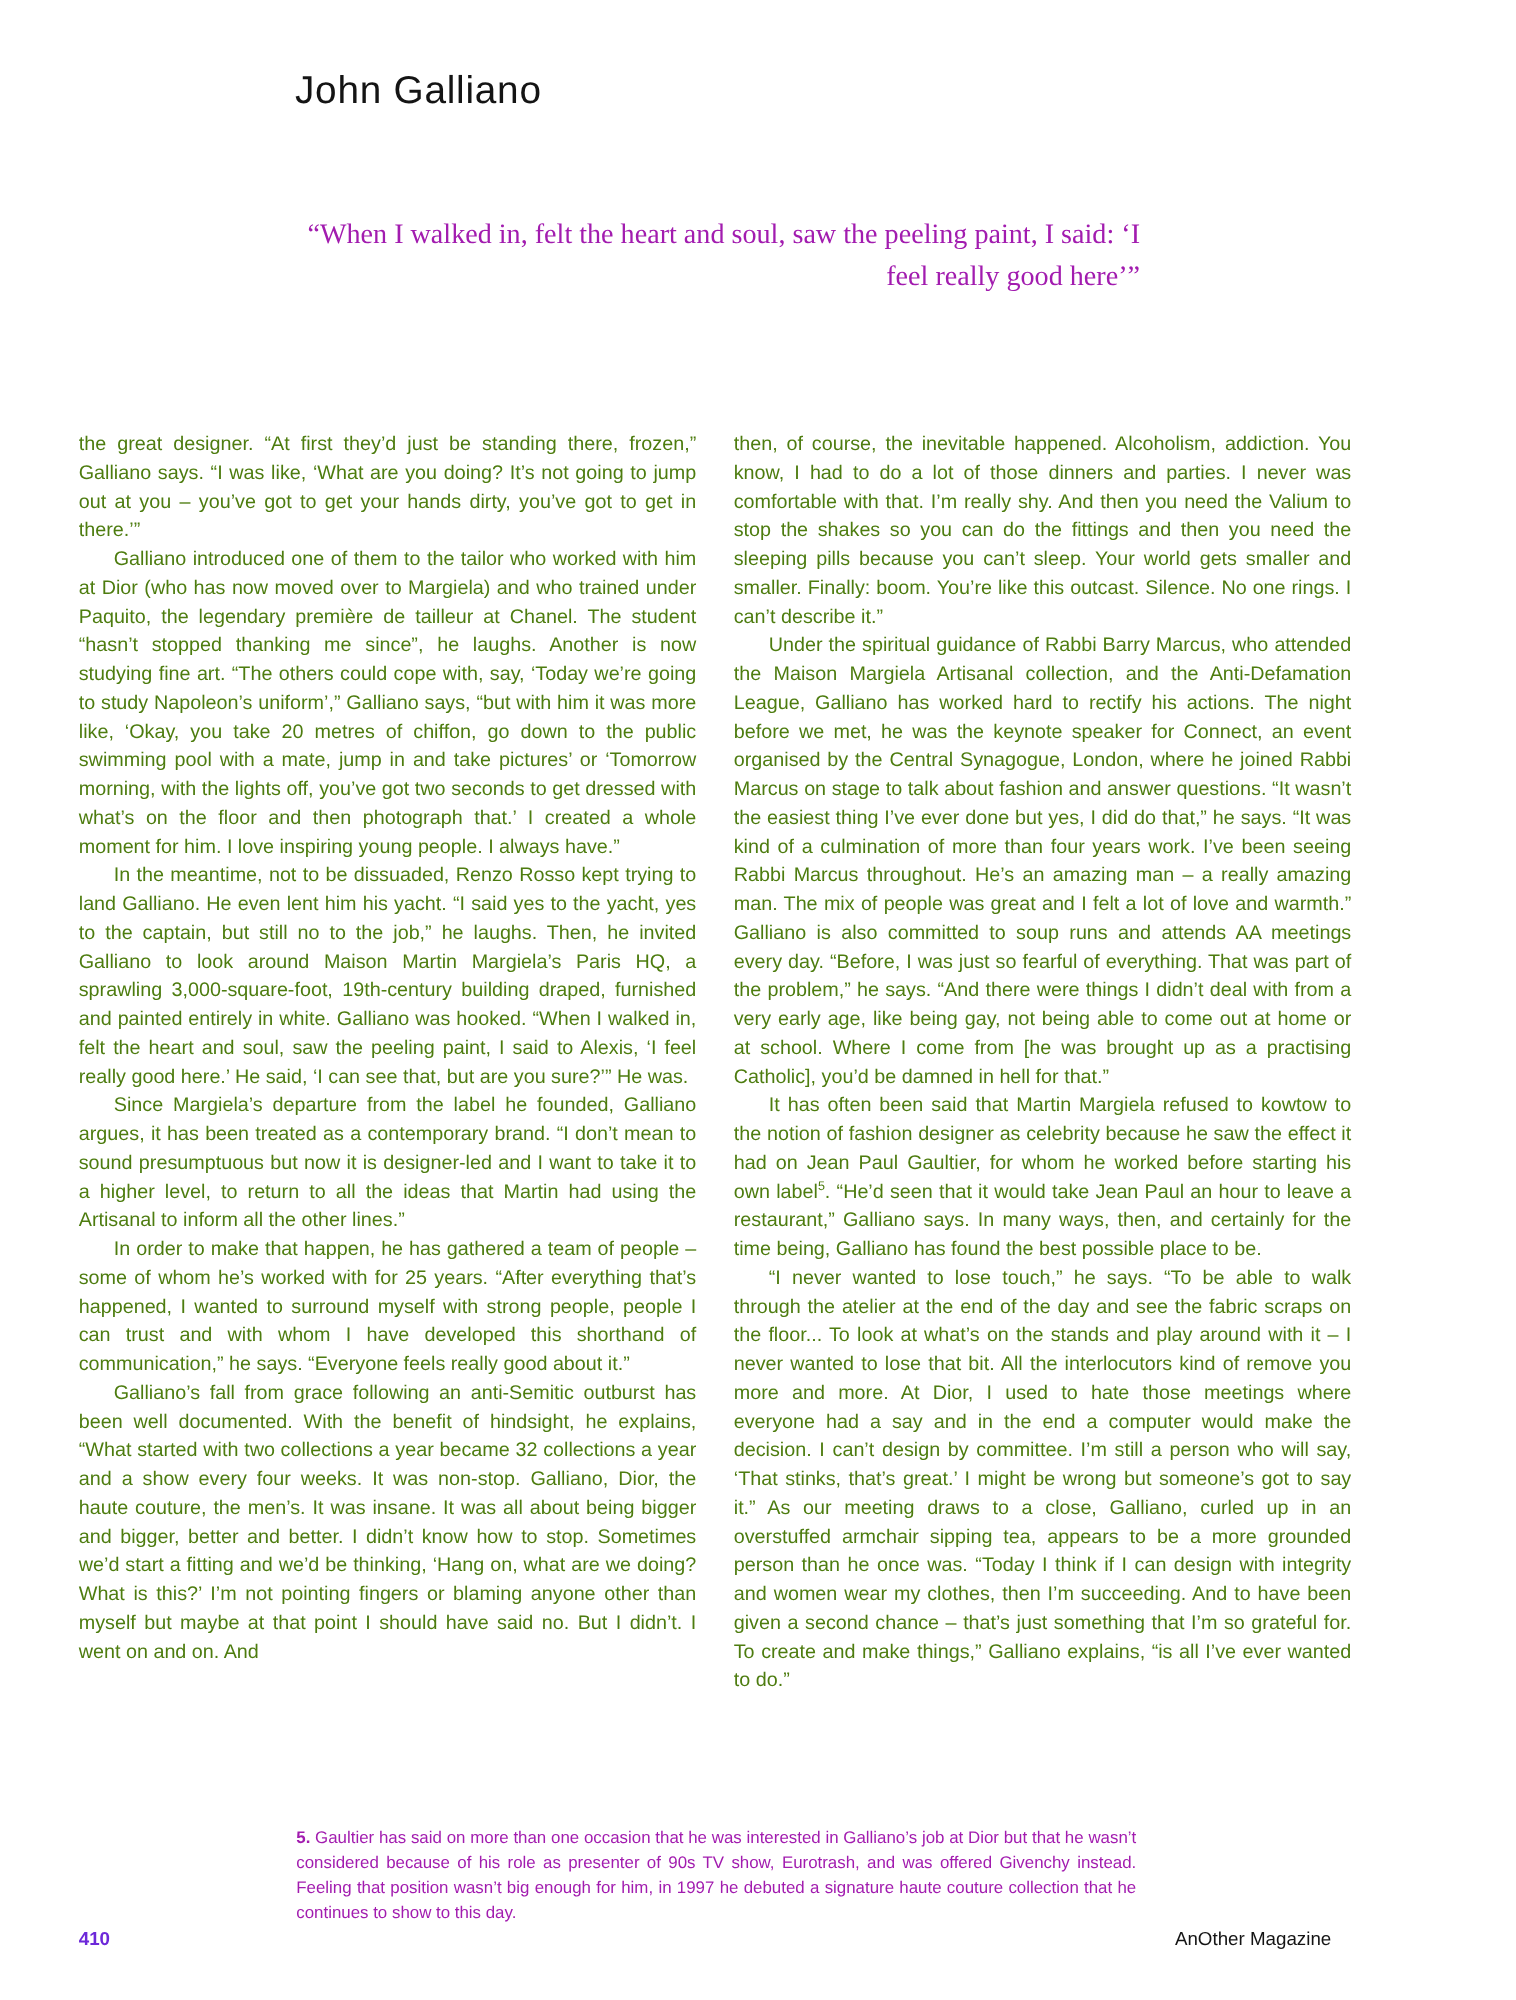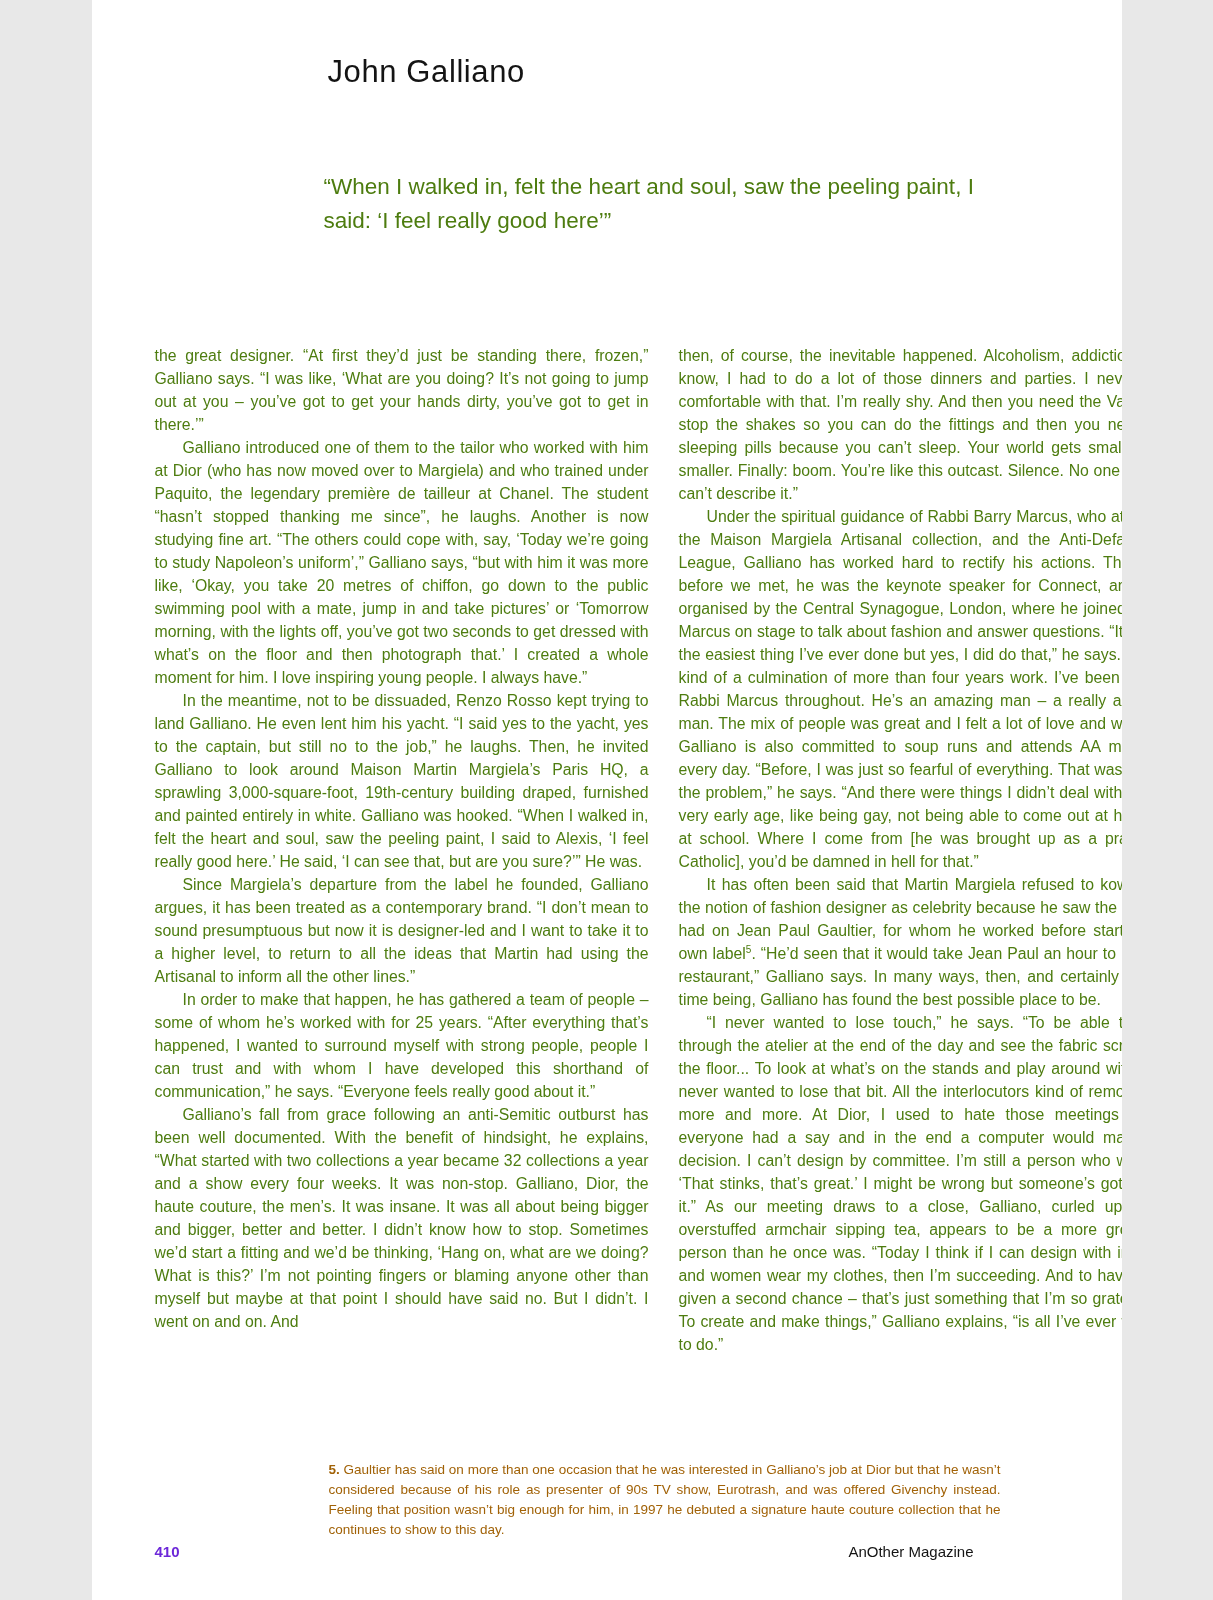--- a/index.html
+++ b/index.html
@@ -1,18 +1,18 @@
 <!DOCTYPE html>
 <html><head>
 <meta charset="utf-8">
 <style>
   * { margin: 0; padding: 0; box-sizing: border-box; }
   html, body { background: #e8e8e8; }
   .page {
-    width: 1030px;
+    width: 1213px;
     height: 1600px;
     position: relative;
     background: #ffffff;
     font-family: "Liberation Sans", "DejaVu Sans", sans-serif;
     color: #1f1f1f;
     overflow: hidden;
     margin: 0 auto;
   }
   .title {
     position: absolute;
@@ -21,24 +21,25 @@
     font-size: 31px;
     font-weight: 400;
     letter-spacing: 0.6px;
     color: #141414;
   }
   .pull-quote {
     position: absolute;
     left: 63px;
     top: 170px;
     width: 1018px;
-    text-align: left;
+    text-align: right;
     font-size: 22.5px;
     line-height: 34px;
-    color: #4d7c0f;
+    color: #a21caf;
+    font-family: Liberation Serif, serif;
   }
   .pull-quote .inner {
     max-width: 680px;
     margin: 0 auto;
   }
   .article-body {
     position: absolute;
     left: 63px;
     top: 344px;
     width: 1018px;
@@ -60,21 +61,21 @@
     line-height: 0;
   }
   .footnote {
     position: absolute;
     left: 237px;
     top: 1460px;
     width: 672px;
     font-size: 13.5px;
     line-height: 20px;
     text-align: justify;
-    color: #a16207;
+    color: #a21caf;
   }
   .fn-marker { font-weight: 700; }
   .page-number {
     position: absolute;
     left: 63px;
     top: 1543px;
     font-size: 15px;
     font-weight: 700;
     color: #6d28d9;
   }

